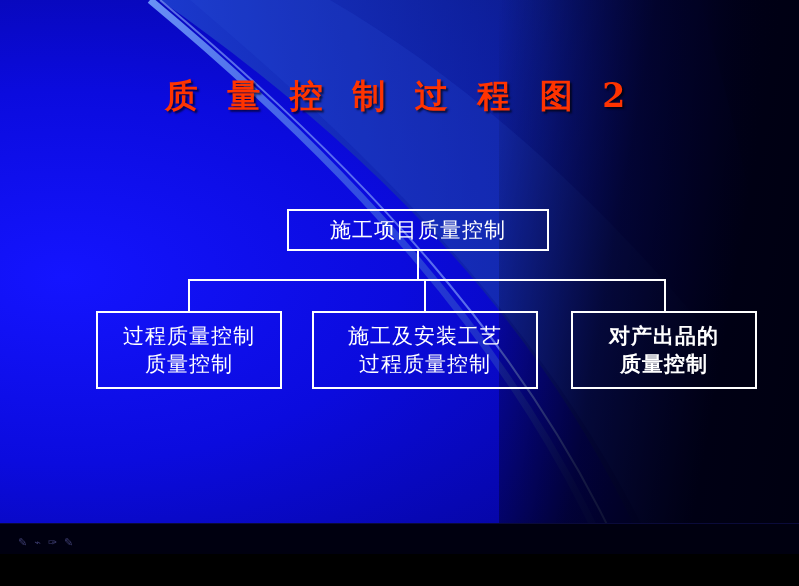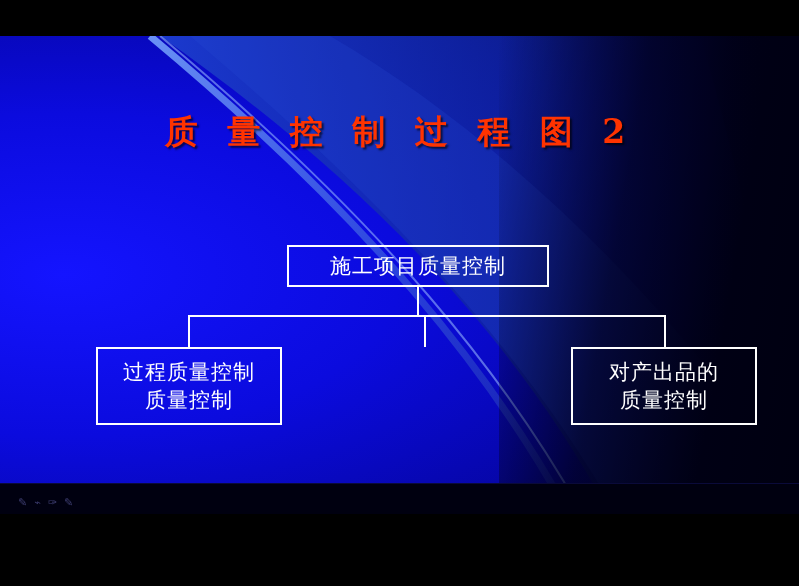--- a/index.html
+++ b/index.html
@@ -3,25 +3,24 @@
 <meta charset="utf-8">
 <style>
   html, body {
     margin: 0;
     padding: 0;
     background: #000;
   }
   #slide {
     position: relative;
     width: 799px;
-    height: 478px;
+    height: 554px;
     overflow: hidden;
     background: #00007a;
     font-family: "DejaVu Sans", sans-serif;
-    margin-top: 36px;
   }
   
   .bg-base {
     position: absolute;
     left: 0; top: 0; right: 0; bottom: 0;
     background: radial-gradient(ellipse 150% 120% at 8% 50%, #1414ff 0%, #0b0bde 28%, #0606a8 52%, #03035f 72%, #010127 88%, #000010 100%);
   }
   .bg-darkright {
     position: absolute;
     right: 0; top: 0;
@@ -87,21 +86,21 @@
     text-align: center;
     display: flex;
     align-items: center;
     justify-content: center;
     letter-spacing: 1px;
     white-space: pre-line;
   }
   #node-root   { left: 287px; top: 209px; width: 262px; height: 42px; }
   #node-c1     { left: 96px;  top: 311px; width: 186px; height: 78px; }
   #node-c2     { left: 312px; top: 311px; width: 226px; height: 78px; }
-  #node-c3     { left: 571px; top: 311px; width: 186px; height: 78px; }
+  #node-c3     { left: 571px; top: 311px; width: 186px; height: 78px; font-weight: bold; }
 
   .connector {
     position: absolute;
     background: #ffffff;
   }
   #conn-v-root  { left: 417px; top: 251px; width: 2px; height: 29px; }
   #conn-h-bus   { left: 188px; top: 279px; width: 478px; height: 2px; }
   #conn-v-c1    { left: 188px; top: 279px; width: 2px; height: 32px; }
   #conn-v-c2    { left: 424px; top: 279px; width: 2px; height: 32px; }
   #conn-v-c3    { left: 664px; top: 279px; width: 2px; height: 32px; }
@@ -148,20 +147,22 @@
   <div class="diagram">
     <div class="connector" id="conn-v-root"></div>
     <div class="connector" id="conn-h-bus"></div>
     <div class="connector" id="conn-v-c1"></div>
     <div class="connector" id="conn-v-c2"></div>
     <div class="connector" id="conn-v-c3"></div>
 
     <div class="node" id="node-root">施工项目质量控制</div>
     <div class="node" id="node-c1">过程质量控制
 质量控制</div>
+    <div class="node" id="node-c2">施工及安装工艺
+过程质量控制</div>
     <div class="node" id="node-c3">对产出品的
 质量控制</div>
   </div>
 
   <div class="footer-bar"></div>
   <div class="footer-icons">
     <span>✎</span>
     <span>⌁</span>
     <span>✑</span>
     <span>✎</span>

